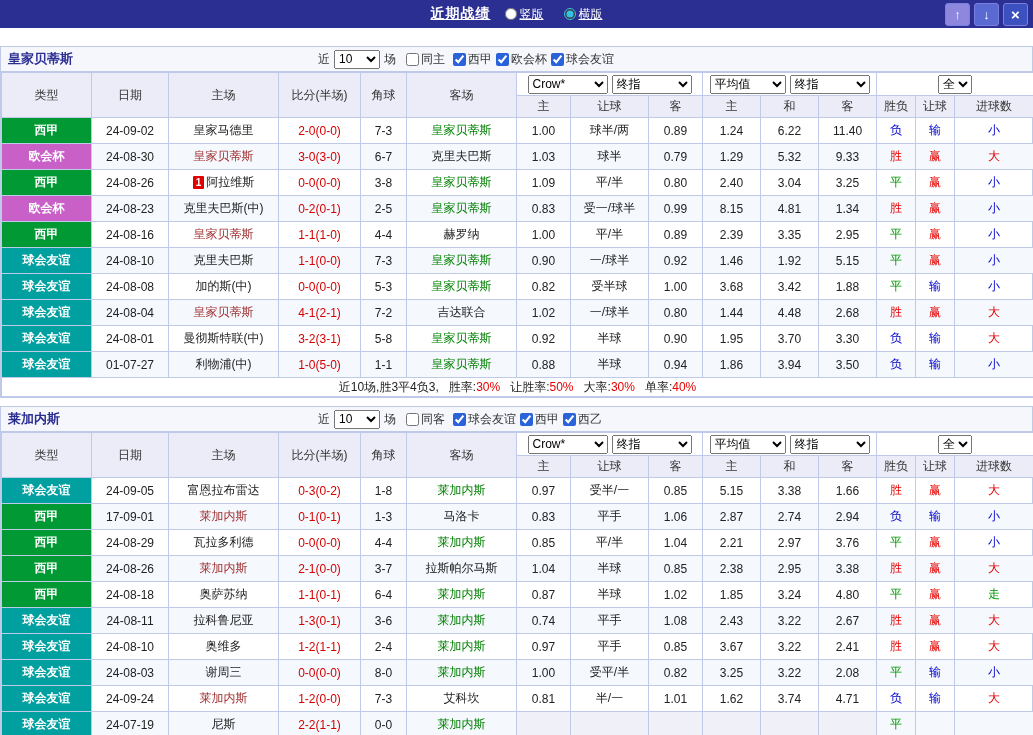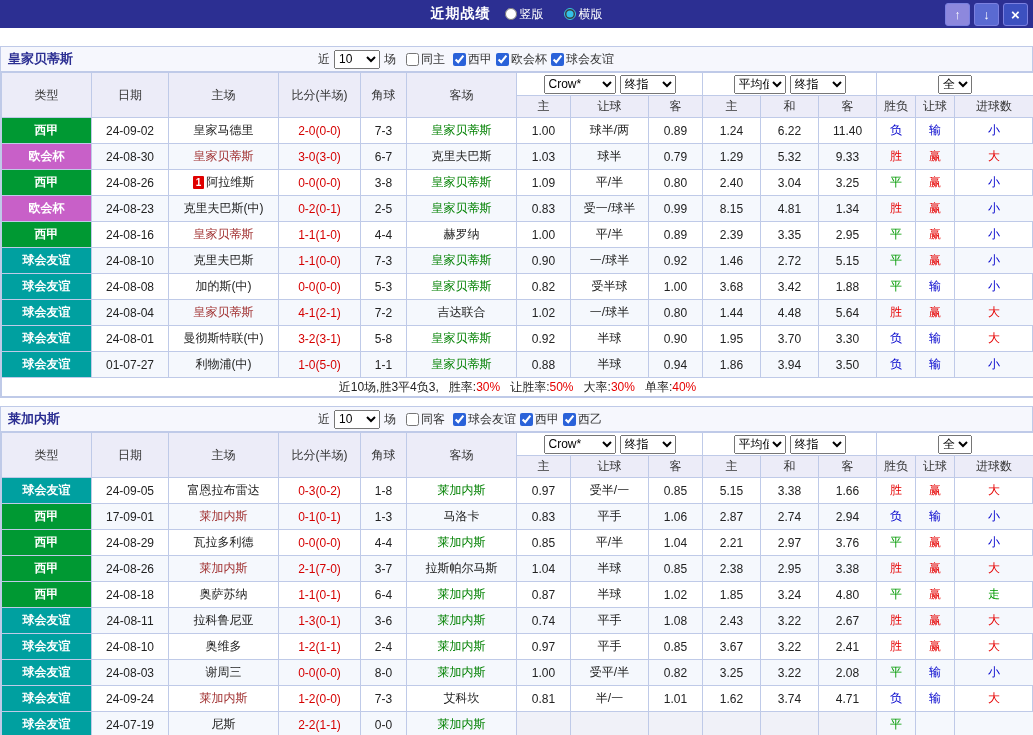--- a/index.html
+++ b/index.html
@@ -3,21 +3,21 @@
 <meta charset="utf-8">
 <style>
   html,body{margin:0;padding:0}
   body{
     width:1033px;height:735px;overflow:hidden;background:#fff;color:#222;
     font-family:"Liberation Sans","DejaVu Sans",sans-serif;font-size:12px;
   }
   
   .titlebar{
     height:28px;background:var(--titlebar-bg,#2c2f92);
-    display:flex;align-items:center;position:relative;color:#fff;
+    display:flex;align-items:center;position:relative;color:#fff;text-decoration:underline;
   }
   .title-group{margin:0 auto;display:flex;align-items:center;gap:14px}
   .tb-title{font-size:14px;font-weight:bold;letter-spacing:1px}
   .tb-radios{display:flex;align-items:center;gap:20px}
   .tb-radios label{display:inline-flex;align-items:center;gap:3px;cursor:pointer;font-size:12px}
   .tb-radios input{margin:0;width:12px;height:12px;accent-color:#35c2e8}
   .tb-buttons{position:absolute;right:5px;top:3px;display:flex;gap:4px}
   .tb-btn{
     width:23px;height:21px;border:1px solid #7b80e0;border-radius:3px;color:#fff;
     display:flex;align-items:center;justify-content:center;
@@ -42,23 +42,23 @@
   .league-checks .chk{margin-left:4px}
   
   table{border-collapse:collapse;width:100%;table-layout:fixed}
   th,td{
     border:1px solid var(--border,#bfcae8);text-align:center;padding:0;
     overflow:hidden;white-space:nowrap;
   }
   thead th{background:var(--header-bg,#ececf8);font-weight:normal;color:#333;height:21px}
   thead th.ctrl{background:#fff;height:22px}
   .ctrl select{margin:0 2px}
-  .sel-bk{width:72px}
-  .sel-stage{width:56px}
-  .sel-avg{width:52px}
+  .sel-bk{width:80px}
+  .sel-stage{width:80px}
+  .sel-avg{width:76px}
   .sel-scope{width:34px}
   .sel-count{width:46px}
   tbody td{height:25px}
   tbody tr:nth-child(even){background:#f5f8fd}
   td.type-cell{color:#fff;font-weight:bold}
   td.score{color:var(--score,#d50000)}
   td.team{cursor:pointer}
   .focus-home{color:var(--focus-home,#a03030)}
   .focus-away{color:var(--focus-away,#008000)}
   td.win{color:var(--win,#e60000)}
@@ -272,21 +272,21 @@
             <td class="type-cell" style="background: rgb(0, 160, 160);">球会友谊</td>
             <td>24-08-10</td>
             <td class="team"><span>克里夫巴斯</span></td>
             <td class="score">1-1(0-0)</td>
             <td>7-3</td>
             <td class="team focus-away">皇家贝蒂斯</td>
             <td>0.90</td>
             <td>一/球半</td>
             <td>0.92</td>
             <td>1.46</td>
-            <td>2.72</td>
+            <td>1.92</td>
             <td>5.15</td>
             <td class="draw">平</td>
             <td class="win">赢</td>
             <td class="loss">小</td>
           </tr>
           <tr>
             <td class="type-cell" style="background: rgb(0, 160, 160);">球会友谊</td>
             <td>24-08-08</td>
             <td class="team"><span>加的斯(中)</span></td>
             <td class="score">0-0(0-0)</td>
@@ -307,21 +307,21 @@
             <td>24-08-04</td>
             <td class="team"><span class="focus-home">皇家贝蒂斯</span></td>
             <td class="score">4-1(2-1)</td>
             <td>7-2</td>
             <td class="team">吉达联合</td>
             <td>1.02</td>
             <td>一/球半</td>
             <td>0.80</td>
             <td>1.44</td>
             <td>4.48</td>
-            <td>5.64</td>
+            <td>2.68</td>
             <td class="win">胜</td>
             <td class="win">赢</td>
             <td class="win">大</td>
           </tr>
           <tr>
             <td class="type-cell" style="background: rgb(0, 160, 160);">球会友谊</td>
             <td>24-08-01</td>
             <td class="team"><span>曼彻斯特联(中)</span></td>
             <td class="score">3-2(3-1)</td>
             <td>5-8</td>
@@ -488,21 +488,21 @@
             <td>2.97</td>
             <td>3.76</td>
             <td class="draw">平</td>
             <td class="win">赢</td>
             <td class="loss">小</td>
           </tr>
           <tr>
             <td class="type-cell" style="background: rgb(0, 153, 51);">西甲</td>
             <td>24-08-26</td>
             <td class="team"><span class="focus-home">莱加内斯</span></td>
-            <td class="score">2-1(7-0)</td>
+            <td class="score">2-1(0-0)</td>
             <td>3-7</td>
             <td class="team">拉斯帕尔马斯</td>
             <td>1.04</td>
             <td>半球</td>
             <td>0.85</td>
             <td>2.38</td>
             <td>2.95</td>
             <td>3.38</td>
             <td class="win">胜</td>
             <td class="win">赢</td>

